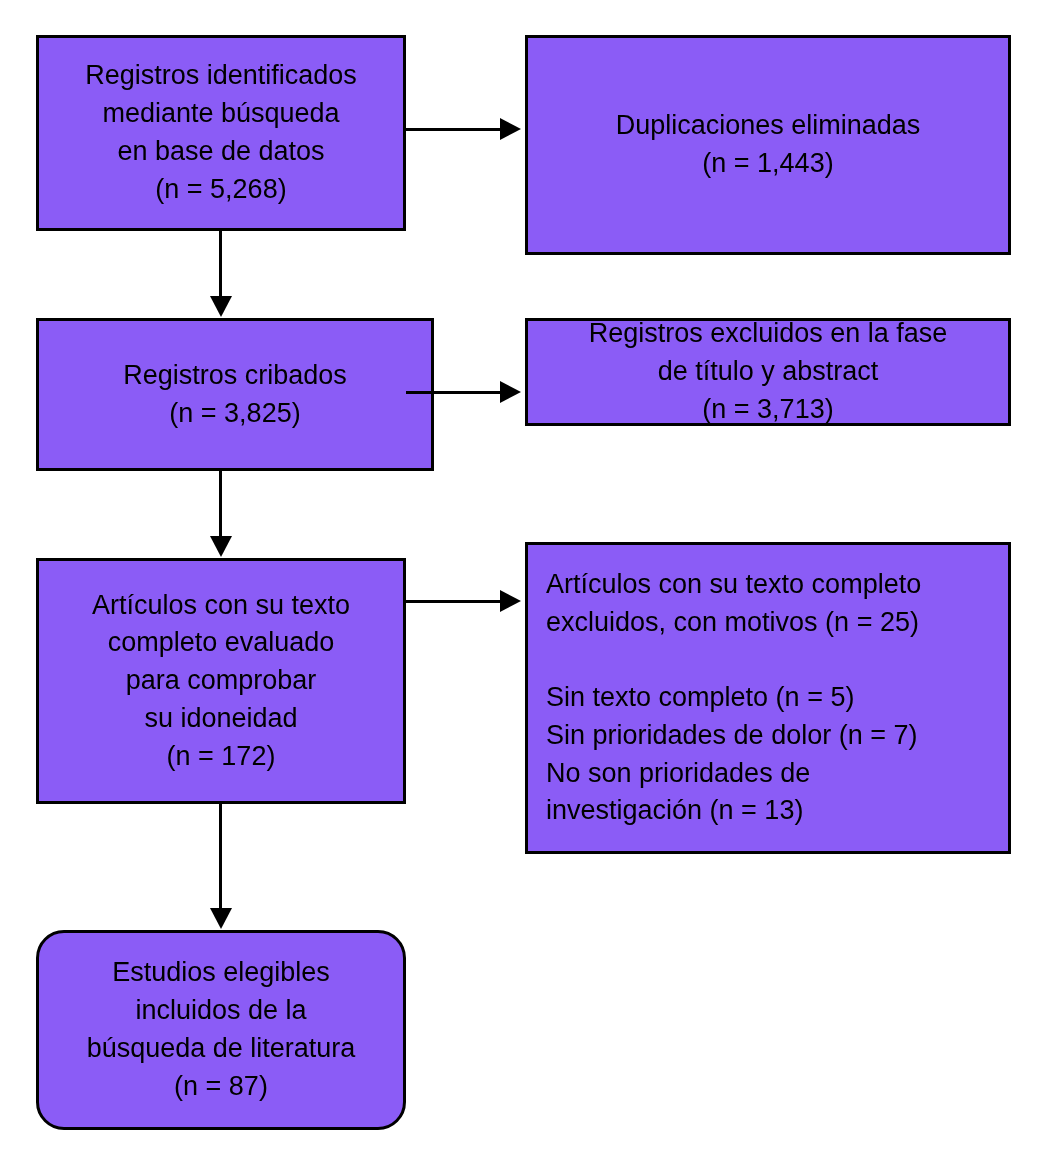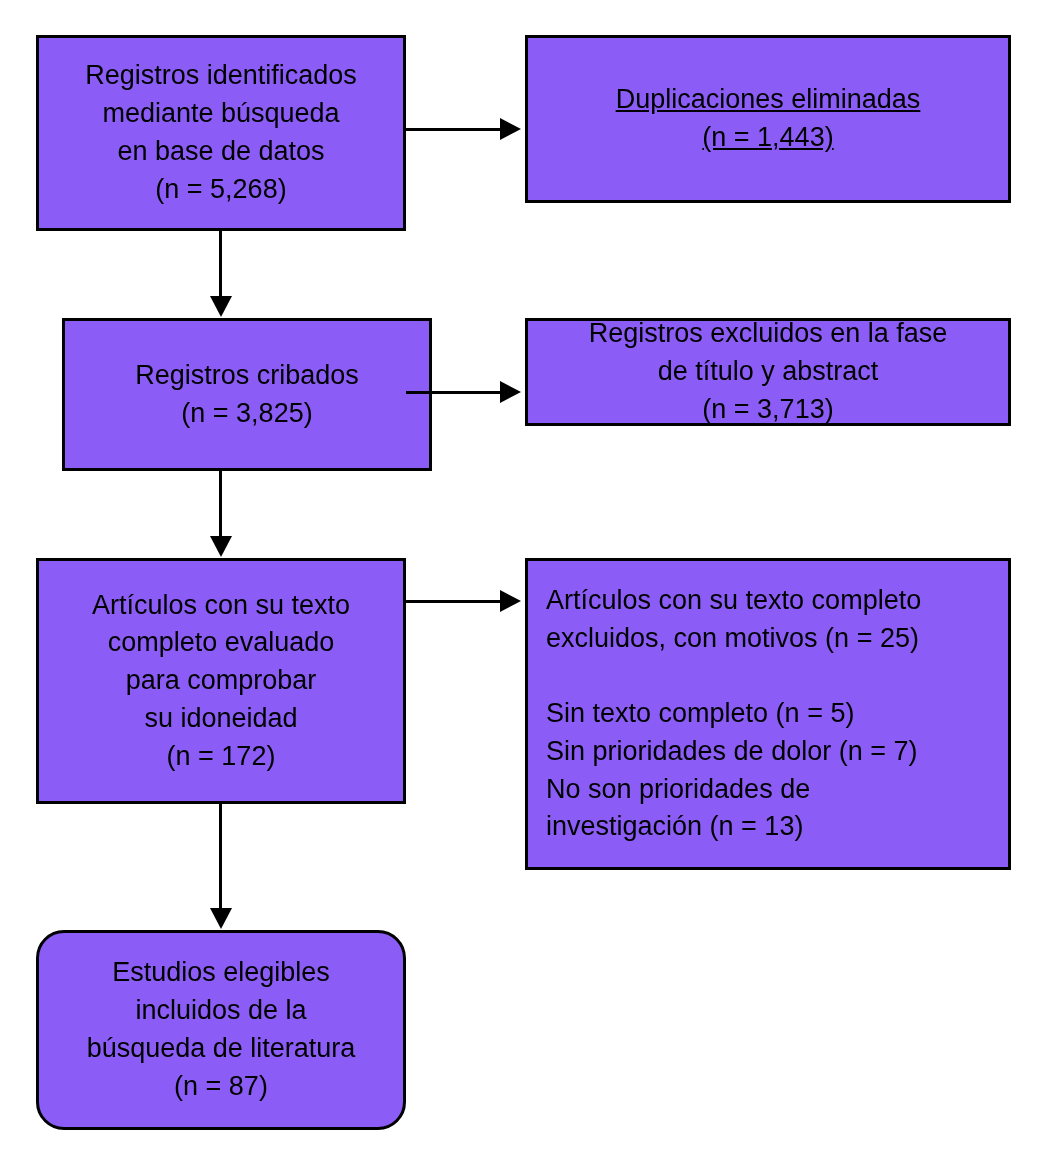--- a/index.html
+++ b/index.html
@@ -33,27 +33,27 @@
   }
   .box.left-text {
     justify-content: flex-start;
   }
   .box.left-text .box-text {
     text-align: left;
     padding: 10px 14px 10px 18px;
   }
   
   .b-identified { left: 36px;  top: 35px;  width: 370px; height: 196px; }
-  .b-screened   { left: 36px;  top: 318px; width: 370px; height: 153px; margin-left: 26px; }
+  .b-screened   { left: 36px;  top: 318px; width: 398px; height: 153px; }
   .b-fulltext   { left: 36px;  top: 558px; width: 370px; height: 246px; }
   .b-included   { left: 36px;  top: 930px; width: 370px; height: 200px; border-radius: 28px; }
   
-  .b-duplicates { left: 525px; top: 35px;  width: 486px; height: 168px; text-decoration: underline; }
+  .b-duplicates { left: 525px; top: 35px;  width: 486px; height: 220px; }
   .b-excluded-title { left: 525px; top: 318px; width: 486px; height: 108px; }
-  .b-excluded-full  { left: 525px; top: 558px; width: 486px; height: 312px; }
+  .b-excluded-full  { left: 525px; top: 542px; width: 486px; height: 312px; }
 
   
   .hline {
     position: absolute;
     height: 3px;
     background: #000000;
   }
   .vline {
     position: absolute;
     width: 3px;

